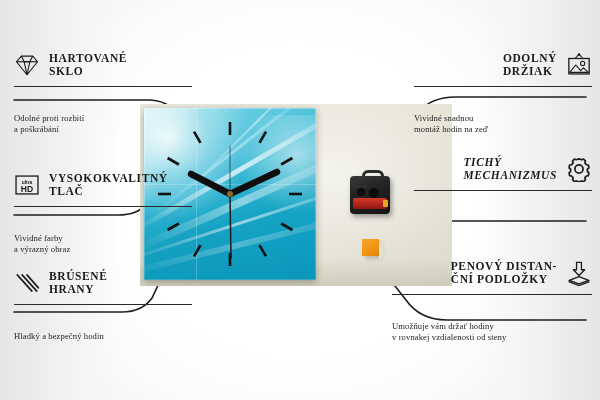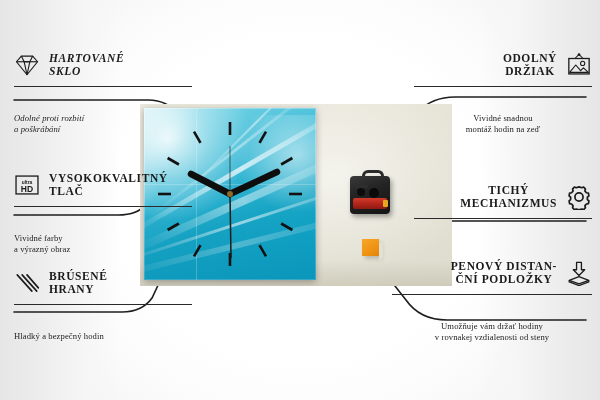--- a/index.html
+++ b/index.html
@@ -22,21 +22,21 @@
   }
   #stage:after{
     content:"";position:absolute;right:0;top:0;width:120px;height:100%;
     background:linear-gradient(270deg,#e6e6e6 0%,#ececec 30%,#f6f6f6 70%,rgba(255,255,255,0) 100%);
     pointer-events:none;
   }
 
   
   .feat{position:absolute;width:178px;z-index:6;}
   .feat.left{left:14px;text-align:left;}
-  .feat.right{right:8px;text-align:center;}
+  .feat.right{right:8px;text-align:left;}
 
   .feat-head{display:flex;align-items:center;gap:9px;min-height:34px;}
   .feat.right .feat-head{flex-direction:row-reverse;}
 
   .feat-title{
     font-family:"Liberation Serif", serif;
     font-weight:bold;font-size:11.5px;line-height:13.5px;
     letter-spacing:.6px;color:#1b1b1b;text-transform:uppercase;
     white-space:pre-line;
   }
@@ -214,21 +214,21 @@
       <div class="batt">
         <div class="batt-tip"></div>
       </div>
     </div>
 
     <div id="foam">
       <div class="side"></div>
     </div>
   </div>
 
-  <div class="feat left" style="top:48px;font-style:italic;">
+  <div class="feat left" style="top:48px;">
     <div class="feat-head">
       <span class="icon-box">
         <svg viewBox="0 0 32 32">
             <g fill="none" stroke="#1b1b1b" stroke-width="1.4" stroke-linejoin="round">
           <path d="M3 12 L9 5 L23 5 L29 12 L16 28 Z"></path>
               <path d="M3 12 L29 12"></path>
           <path d="M9 5 L12.5 12 L16 28"></path>
               <path d="M23 5 L19.5 12 L16 28"></path>
               <path d="M12.5 12 L19.5 12"></path>
         </g>
@@ -289,21 +289,21 @@
         </svg>
       </span>
       <span class="feat-title">ODOLNÝ
 DRŽIAK</span>
     </div>
     <div class="rule"></div>
     <div class="feat-desc">Vividné snadnou
 montáž hodin na zeď</div>
   </div>
 
-  <div class="feat right" style="top:180px;">
+  <div class="feat right" style="top:152px;font-style:italic;">
     <div class="feat-head">
       <span class="icon-box">
         <svg viewBox="0 0 32 32">
             <g fill="none" stroke="#1b1b1b" stroke-width="2.1" stroke-linejoin="round">
           <path d="M16 3.5 l3.4 1.1 2.3 -0.9 2.2 2.6 -0.6 2.4 1.9 2.1 2.4 0.5 0.6 3.4 -1.9 1.6 0 2.8 1.9 1.6 -0.6 3.4 -2.4 0.5 -1.9 2.1 0.6 2.4 -2.2 2.6 -2.3 -0.9 -3.4 1.1 -3.4 -1.1 -2.3 0.9 -2.2 -2.6 0.6 -2.4 -1.9 -2.1 -2.4 -0.5 -0.6 -3.4 1.9 -1.6 0 -2.8 -1.9 -1.6 0.6 -3.4 2.4 -0.5 1.9 -2.1 -0.6 -2.4 2.2 -2.6 2.3 0.9 Z"></path>
           <circle cx="16" cy="16" r="5"></circle>
         </g>
           </svg>
       </span>
       <span class="feat-title">TICHÝ

